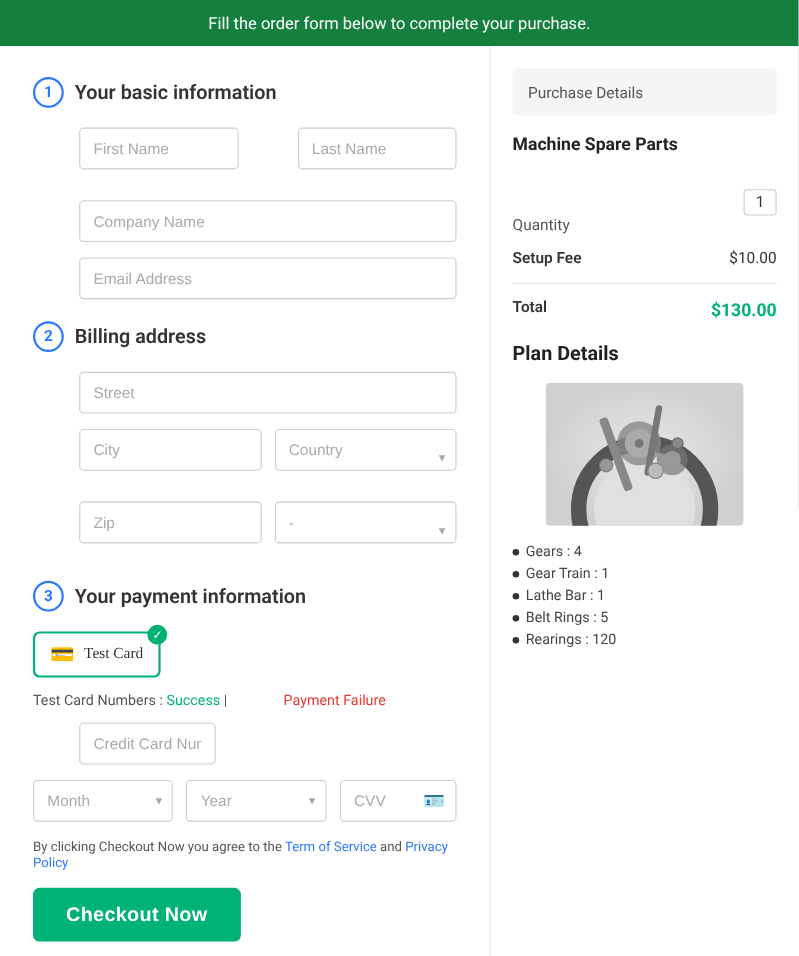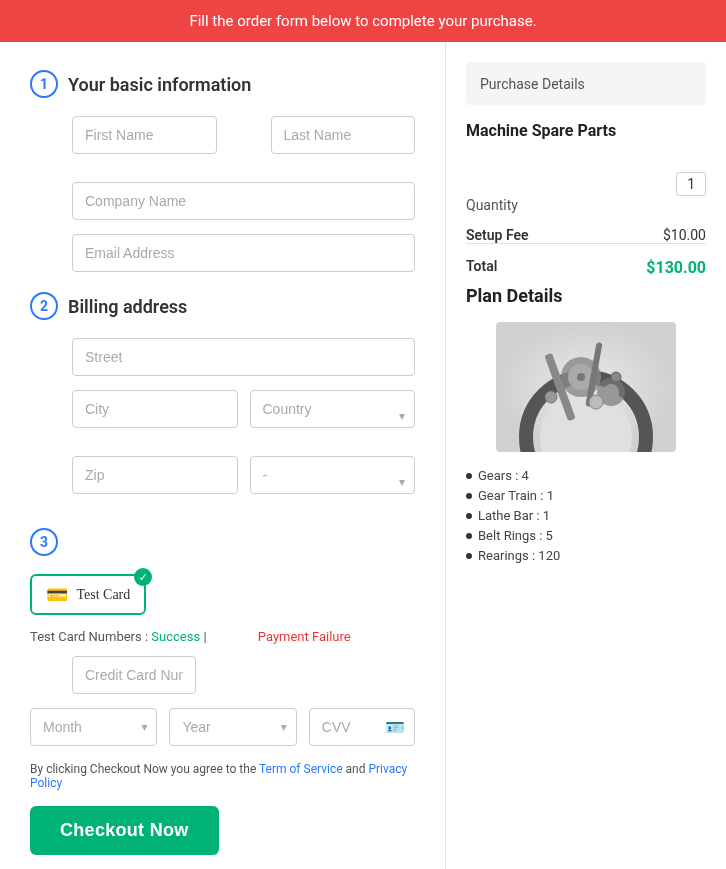--- a/index.html
+++ b/index.html
@@ -11,21 +11,21 @@
       align-items: flex-start;
       min-height: 100vh;
       padding: 0;
     }
     .page-wrapper {
       width: 726px;
       min-height: 869px;
       background: #b0bec5;
     }
     .top-banner {
-      background: #ef4444;
+      background: #15803d;
       color: white;
       text-align: center;
       padding: 12px 20px;
       font-size: 15px;
     }
     .main-container {
       display: flex;
       background: white;
       margin: 0;
       min-height: 820px;
@@ -255,35 +255,36 @@
     }
     .price-value {
       font-size: 14px;
       color: #333;
       font-weight: 500;
     }
     .setup-row {
       display: flex;
       justify-content: space-between;
       margin-bottom: 14px;
+      padding-bottom: 14px;
       border-bottom: 1px solid #e0e0e0;
     }
     .setup-label {
       font-size: 14px;
       font-weight: 600;
       color: #333;
     }
     .setup-value {
       font-size: 14px;
       color: #333;
     }
     .total-row {
       display: flex;
       justify-content: space-between;
-      margin-bottom: 8px;
+      margin-bottom: 20px;
     }
     .total-label {
       font-size: 14px;
       font-weight: 600;
       color: #333;
     }
     .total-value {
       font-size: 16px;
       font-weight: 700;
       color: #00b374;
@@ -393,20 +394,21 @@
             <option value="ny">NY</option>
           </select>
           <span class="select-arrow">▾</span>
         </div>
       </div>
 
       
       <div class="section-divider"></div>
       <div class="section-header">
         <div class="section-number">3</div>
+        <span class="section-title">Your payment information</span>
       </div>
 
       <div class="payment-card-option">
         <span class="card-check">✓</span>
         <span class="card-icon">💳</span>
         <span class="card-label">Test Card</span>
       </div>
 
       <div class="test-card-info">
         <span>Test Card Numbers : </span>

